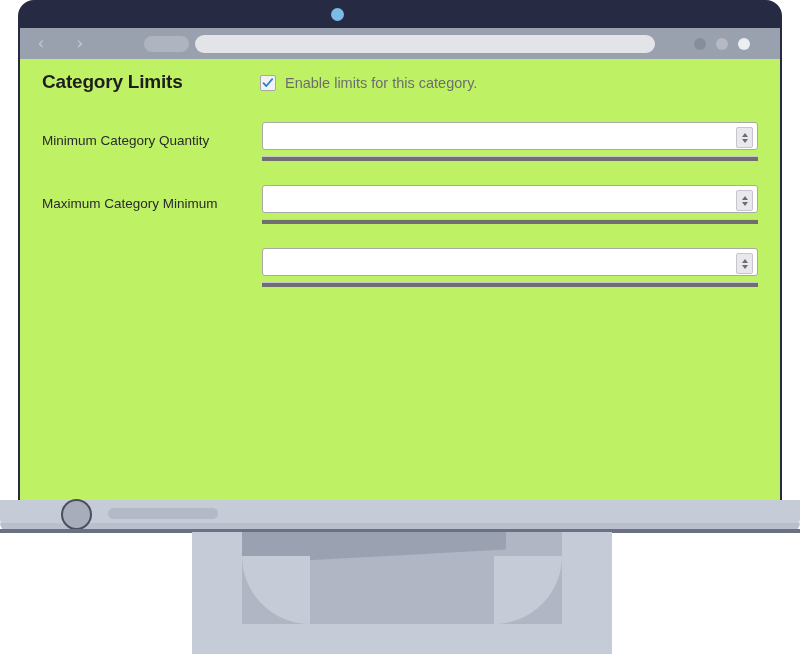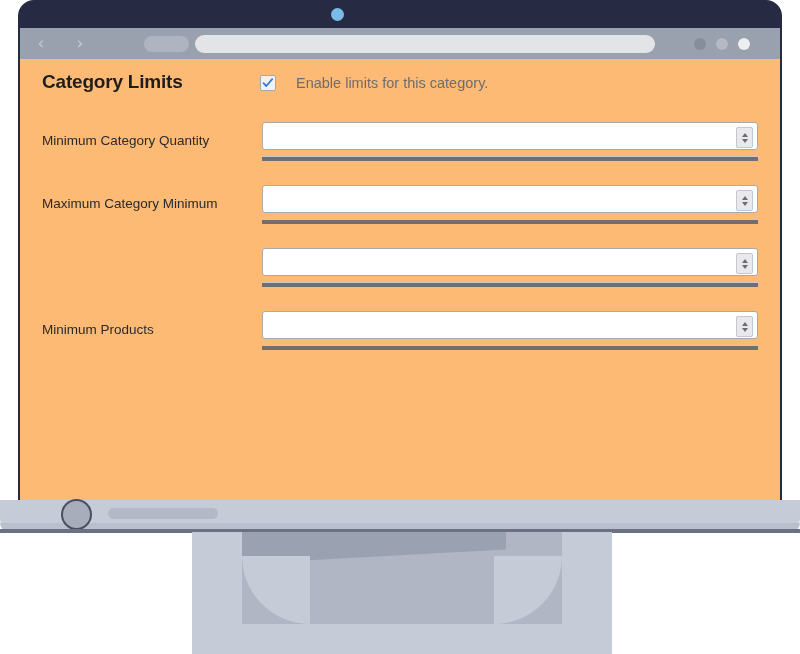--- a/index.html
+++ b/index.html
@@ -49,33 +49,33 @@
     background:#e2e4e8;border-radius:9px;
   }
   .dot{position:absolute;top:10px;width:12px;height:12px;border-radius:50%;}
   .dot-1{left:674px;background:#868d9b;}
   .dot-2{left:696px;background:#b4b9c3;}
   .dot-3{left:718px;background:#eceef1;}
 
   
   .page{
     position:absolute;left:0;top:31px;width:760px;height:441px;
-    background:#fdba74;
+    background:#bef264;
   }
   .page-header{
     position:absolute;left:0;top:0;width:760px;height:52px;
   }
   .page-title{
     position:absolute;left:22px;top:12px;
     font-size:19px;font-weight:bold;color:#1d1d1f;
     letter-spacing:-.2px;
   }
   .enable-row{
     position:absolute;left:240px;top:16px;
-    display:flex;align-items:center;gap:20px;
+    display:flex;align-items:center;gap:9px;
   }
   .checkbox{
     width:14px;height:14px;border:1px solid #a8a8a8;background:#f2f2f2;
     border-radius:2px;position:relative;flex:none;
   }
   .checkbox svg{position:absolute;left:1px;top:1px;}
   .enable-label{font-size:14.5px;color:#6d6d70;}
 
   
   .form{position:absolute;left:0;top:52px;width:648px;}
@@ -224,31 +224,20 @@
           <div class="field-wrap">
             <input class="num-input" type="text" value="" style="">
             <span class="spinner">
               <span class="ar up"></span>
               <span class="ar dn"></span>
             </span>
           </div>
           <div class="row-sep"></div>
         </div>
 
-        <div class="form-row">
-          <div class="row-label">Minimum Products</div>
-          <div class="field-wrap">
-            <input class="num-input" type="text" value="" style="">
-            <span class="spinner">
-              <span class="ar up"></span>
-              <span class="ar dn"></span>
-            </span>
-          </div>
-          <div class="row-sep"></div>
-        </div>
 
 
       </div>
     </div>
   </div>
 
   <div class="base-notch"></div>
   <div class="base"></div>
   <div class="base-bottom"></div>
   <div class="trackpad"></div>

